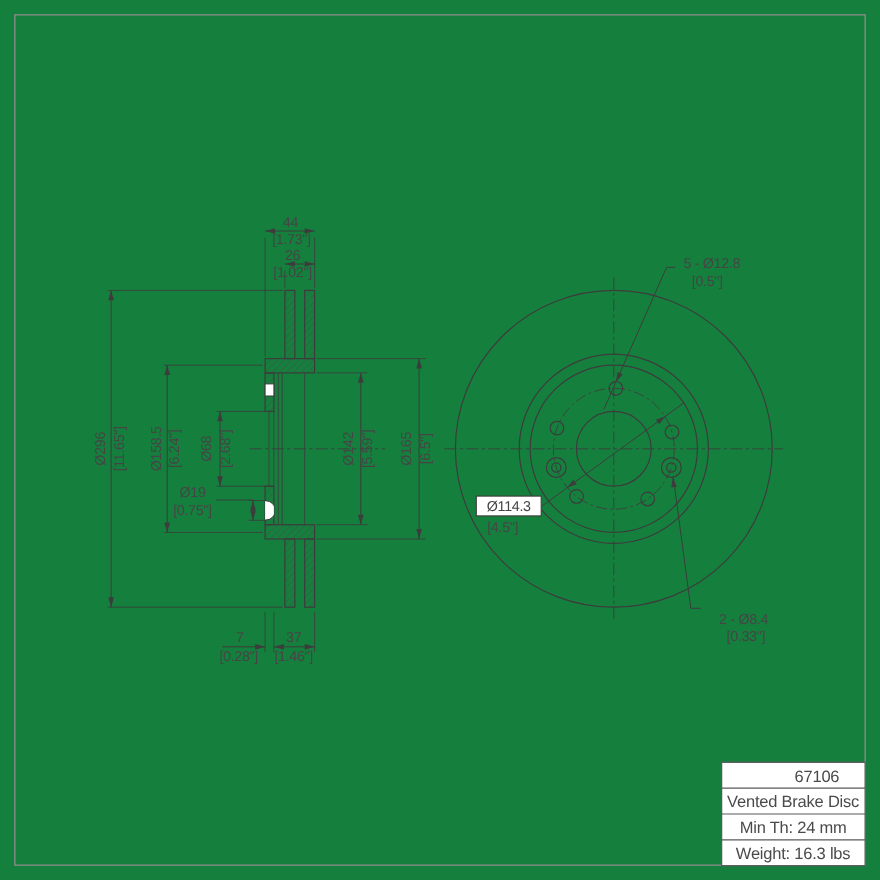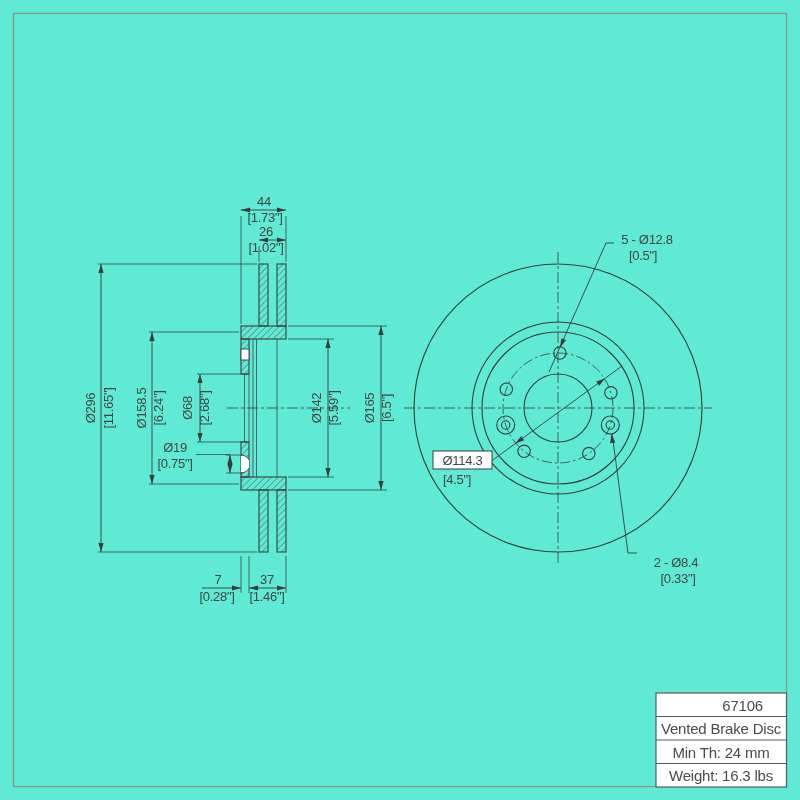--- a/index.html
+++ b/index.html
@@ -1,16 +1,16 @@
 <!DOCTYPE html>
 <html><head>
 <meta charset="utf-8">
 <style>
   html,body{margin:0;padding:0;background:#ffffff;}
-  .page{width:800px;height:800px;position:relative;background:#5eead4;}
+  .page{width:800px;height:800px;position:relative;background:#15803d;}
   svg{display:block;}
   svg text{font-family:"Liberation Sans", sans-serif;fill:#454545;}
   .dim{font-size:13px;letter-spacing:-0.3px;}
   .tb{font-size:15px;letter-spacing:-0.2px;fill:#4a4a4a;}
   .ln{stroke:#3c3c3c;stroke-width:1.1;fill:none;}
   .thin{stroke:#3c3c3c;stroke-width:0.75;fill:none;}
   .dimln{stroke:#3c3c3c;stroke-width:0.9;fill:none;}
   .cl{stroke:#3c3c3c;stroke-width:0.8;fill:none;stroke-dasharray:11 3 3 3;}
   .hatched{fill:url(#hatch);stroke:#3c3c3c;stroke-width:1.1;}
 </style>

